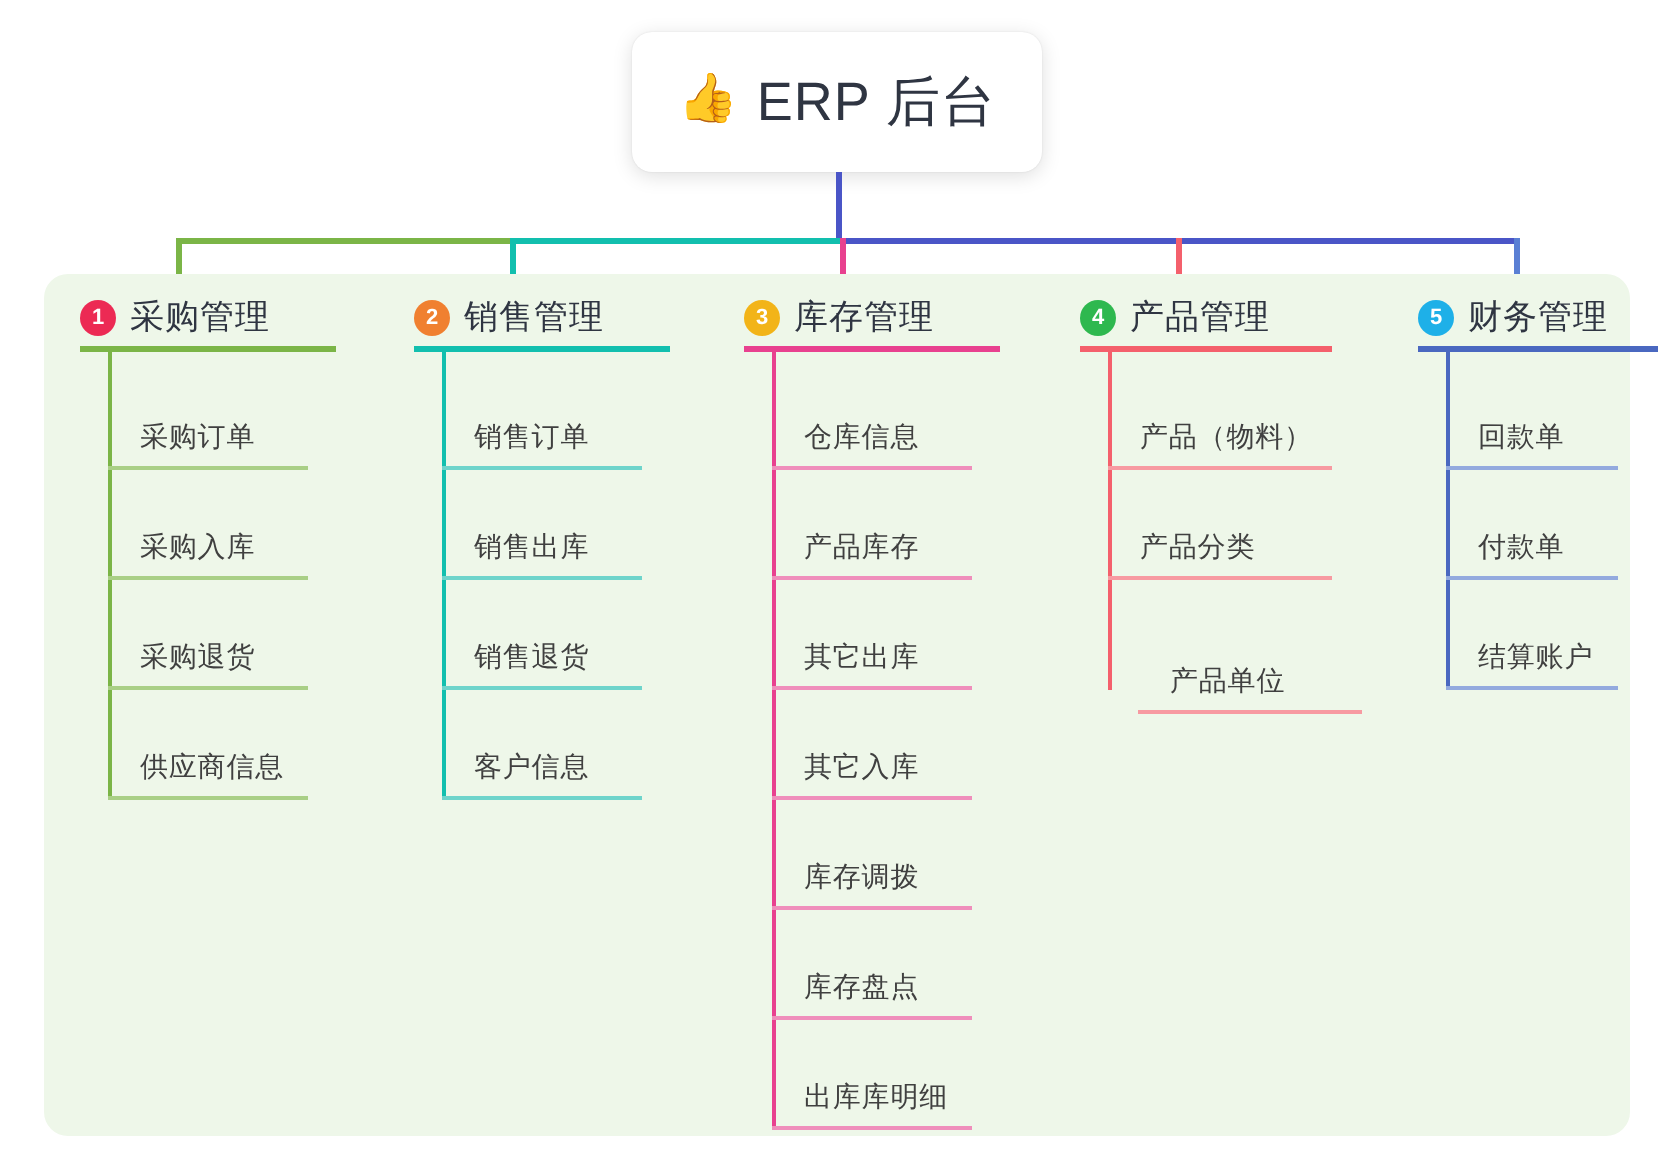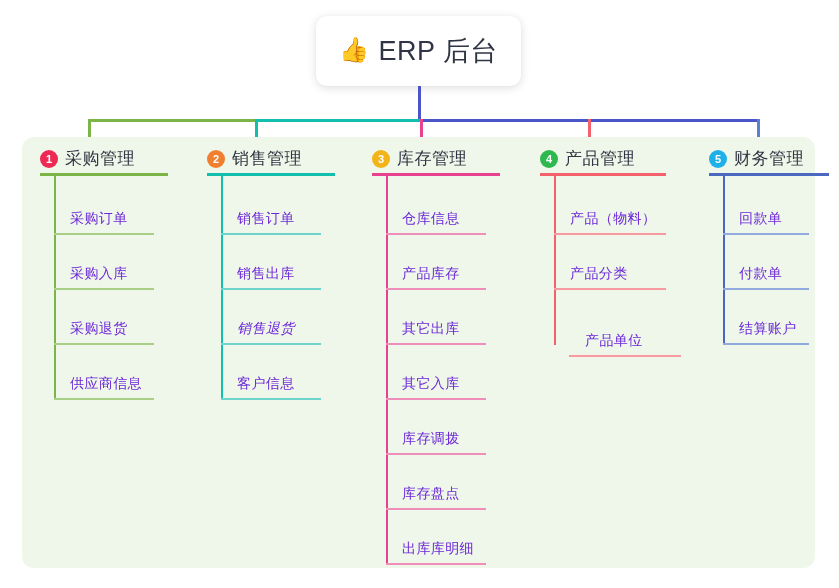--- a/index.html
+++ b/index.html
@@ -90,21 +90,21 @@
   
   .spine{position:absolute;left:14px;top:39px;width:2px;}
 
   .item{
     position:absolute;left:14px;
     height:38px;
     box-sizing:border-box;
   }
   .item-label{
     position:absolute;left:16px;bottom:7px;
-    font-size:14px;color:#6d28d9;white-space:nowrap;
+    font-size:14px;color:#404040;white-space:nowrap;
     letter-spacing:.4px;
   }
   .item-rule{
     position:absolute;left:0;bottom:0;height:2px;
   }
 
   
 </style>
 </head>
 <body>
@@ -161,21 +161,21 @@
         <div class="head-rule" style="width: 128px; background: rgb(18, 191, 174);"></div>
         <div class="spine" style="height: 224px; background: rgb(18, 191, 174);"></div>
         <div class="item" style="top: 60px; width: 100px;">
           <span class="item-label">销售订单</span>
           <div class="item-rule" style="width: 100px; background: rgb(110, 212, 203);"></div>
         </div>
         <div class="item" style="top: 115px; width: 100px;">
           <span class="item-label">销售出库</span>
           <div class="item-rule" style="width: 100px; background: rgb(110, 212, 203);"></div>
         </div>
-        <div class="item" style="top: 170px; width: 100px; font-style: italic;">
+        <div class="item" style="top: 170px; width: 100px;">
           <span class="item-label">销售退货</span>
           <div class="item-rule" style="width: 100px; background: rgb(110, 212, 203);"></div>
         </div>
         <div class="item" style="top: 225px; width: 100px;">
           <span class="item-label">客户信息</span>
           <div class="item-rule" style="width: 100px; background: rgb(110, 212, 203);"></div>
         </div>
       </div>
     <div class="col col-3">
         <div class="col-head">

